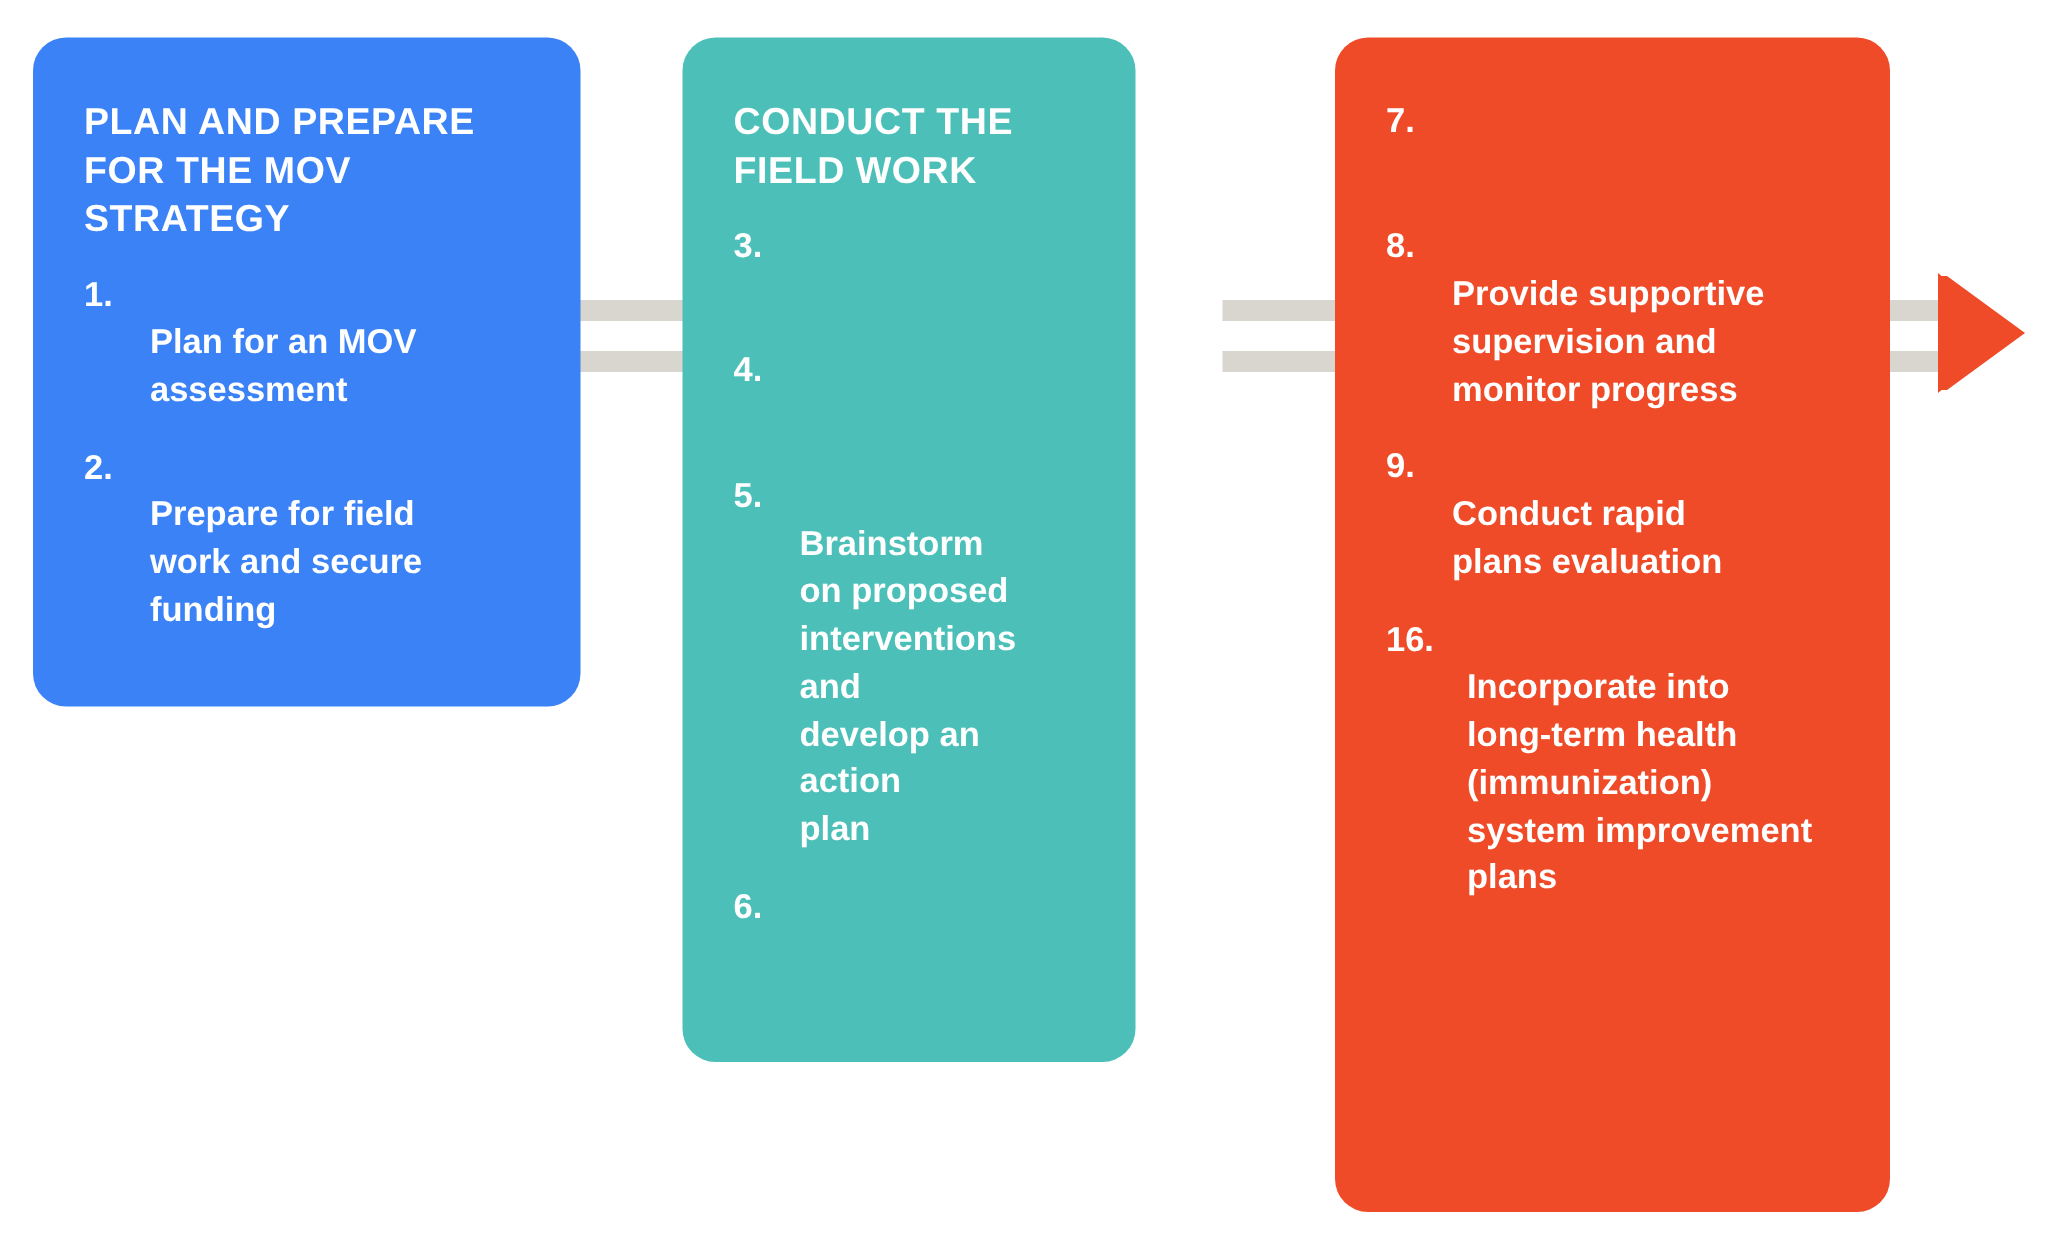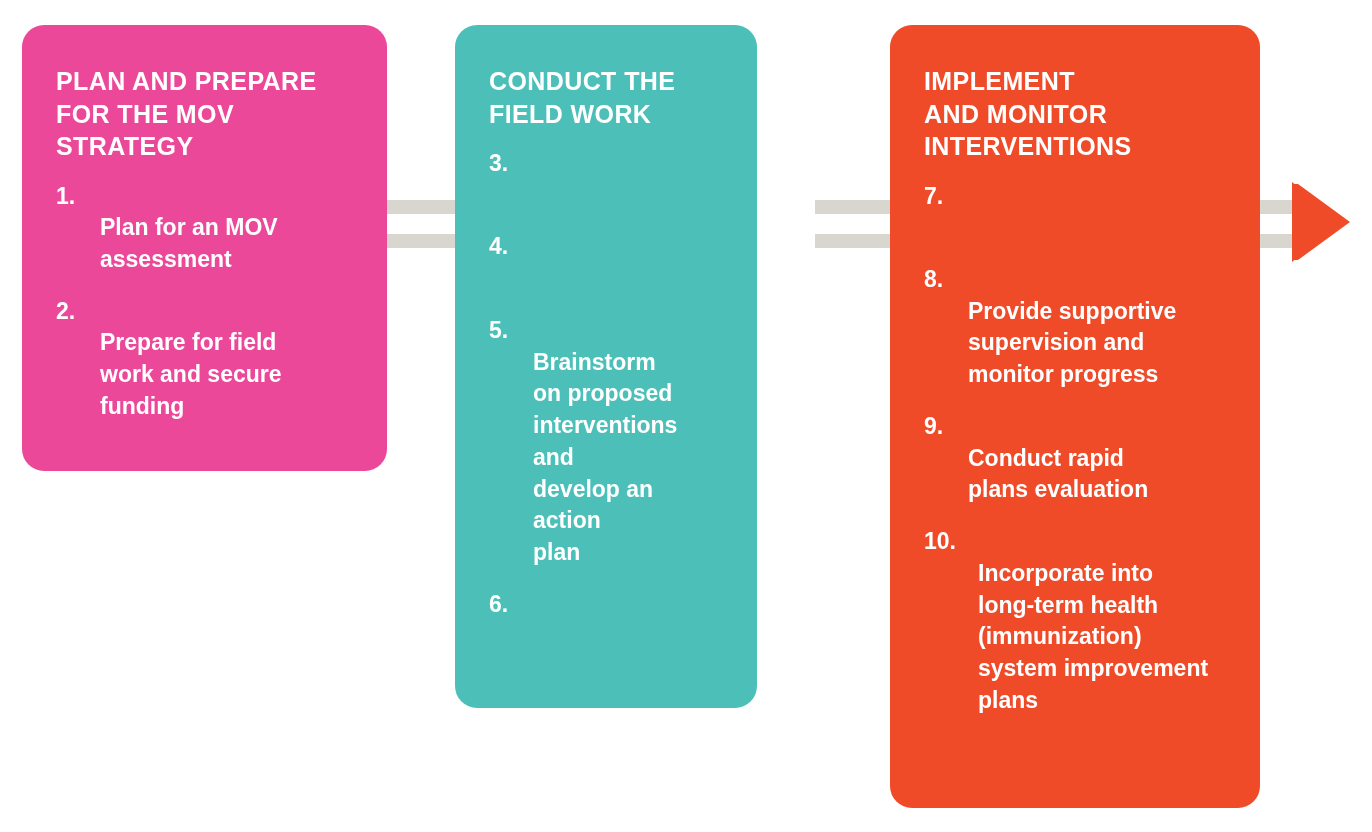--- a/index.html
+++ b/index.html
@@ -88,21 +88,21 @@
   <div class="connector" style="left:815px; top:234px; width:100px;"></div>
 
   <div class="connector" style="left:1245px; top:200px; width:70px;"></div>
   <div class="connector" style="left:1245px; top:234px; width:70px;"></div>
 
   <svg style="position:absolute; left:1288px; top:166px;" width="84" height="112" viewBox="0 0 84 112">
     <path d="M6 18 L10 18 L62 56 L10 94 L6 94 L6 74 L44 56 L6 38 Z" fill="#ef4b29"></path>
     <path d="M4 16 L52 56 L4 96 L4 16 Z" fill="#ef4b29"></path>
   </svg>
 
-  <div class="panel" style="left:22px; top:25px; width:365px; height:446px; background:#ec4899;">
+  <div class="panel" style="left:22px; top:25px; width:365px; height:446px; background:#3b82f6;">
     <div class="panel-title">PLAN AND PREPARE
 FOR THE MOV
 STRATEGY</div>
     <ol class="steps">
       <li>
         <span class="num">1.</span><span>Plan for an MOV
 assessment</span>
       </li>
       <li>
         <span class="num">2.</span><span>Prepare for field
@@ -129,38 +129,35 @@
 develop an action
 plan</span>
       </li>
       <li>
         <span class="num">6.</span>
       </li>
     </ol>
   </div>
 
   <div class="panel" style="left:890px; top:25px; width:370px; height:783px; background:#ef4b29;">
-    <div class="panel-title">IMPLEMENT
-AND MONITOR
-INTERVENTIONS</div>
     <ol class="steps">
       <li>
         <span class="num">7.</span>
       </li>
       <li>
         <span class="num">8.</span><span>Provide supportive
 supervision and
 monitor progress</span>
       </li>
       <li>
         <span class="num">9.</span><span>Conduct rapid
 plans evaluation</span>
       </li>
       <li class="wide-num">
-        <span class="num">10.</span><span>Incorporate into
+        <span class="num">16.</span><span>Incorporate into
 long-term  health
 (immunization)
 system improvement
 plans</span>
       </li>
     </ol>
   </div>
 
 </div>
 

